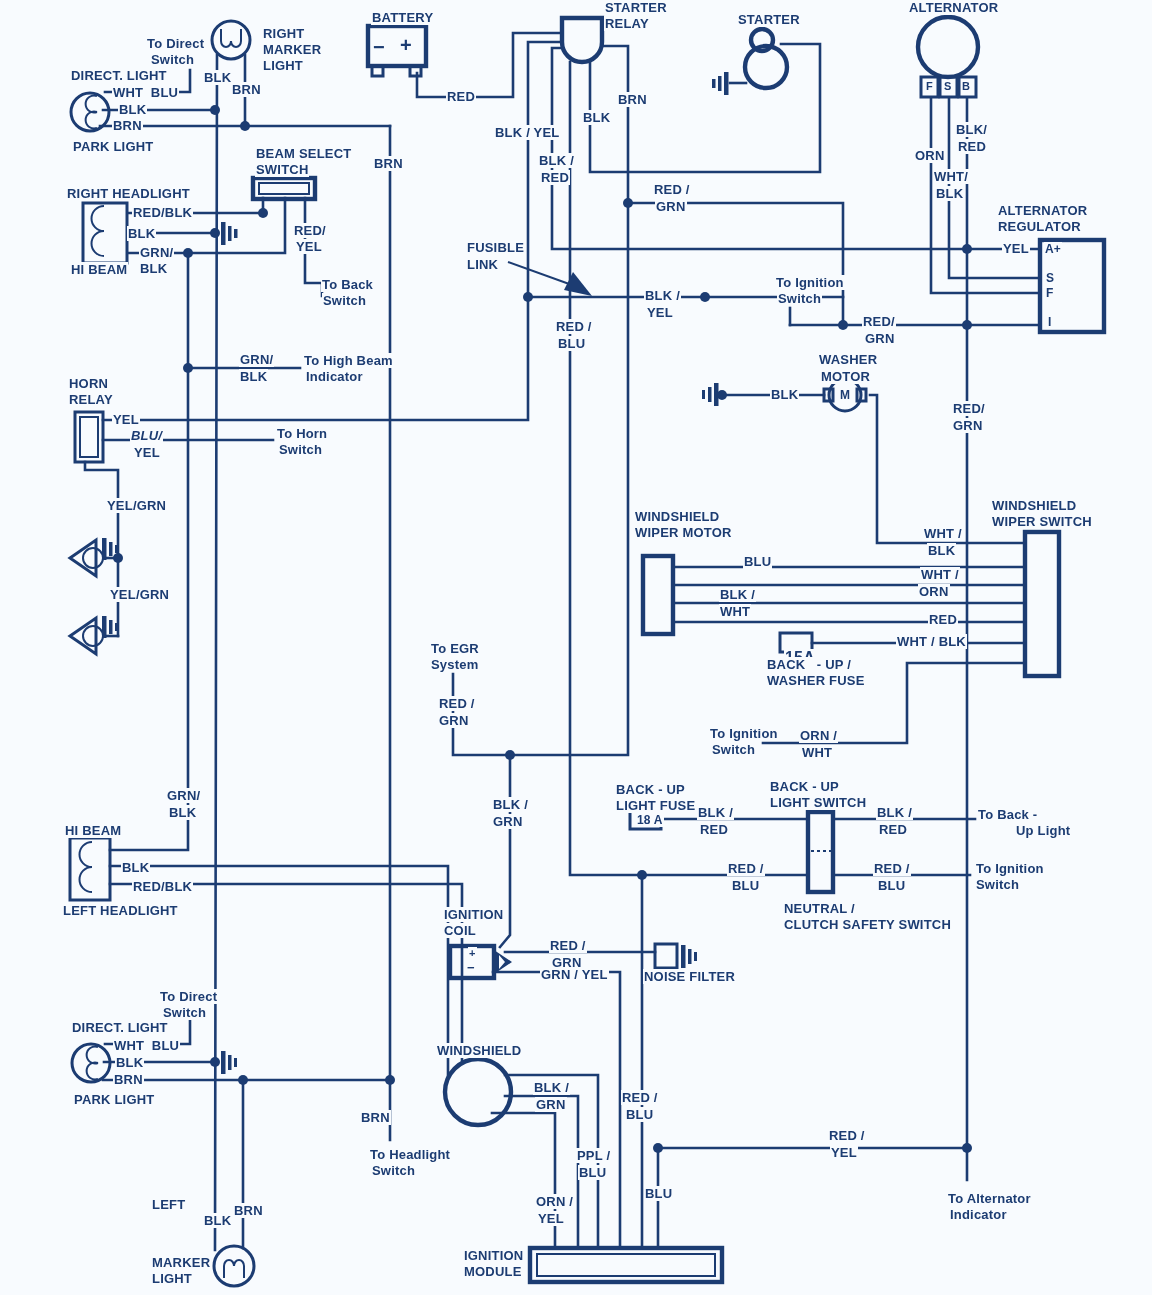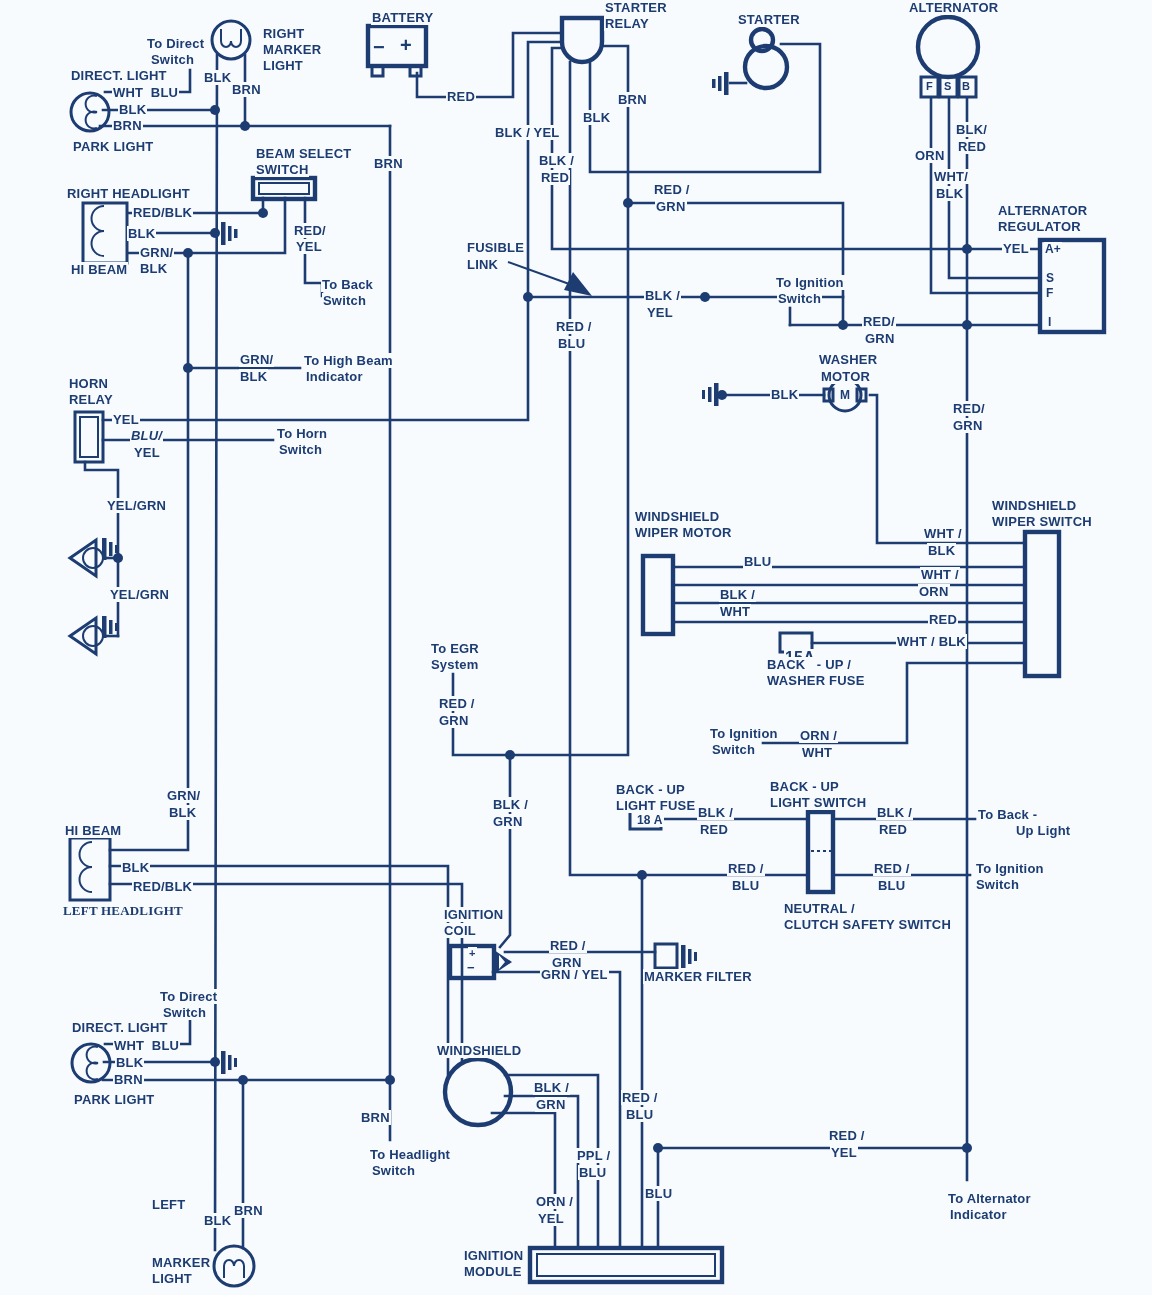--- a/index.html
+++ b/index.html
@@ -432,31 +432,31 @@
       <div class="lb" style="left: 492px; top: 814px;">GRN</div>
       <div class="lb" style="left: 727px; top: 861px;">RED /</div>
       <div class="lb" style="left: 731px; top: 878px;">BLU</div>
       <div class="lb" style="left: 873px; top: 861px;">RED /</div>
       <div class="lb" style="left: 877px; top: 878px;">BLU</div>
       <div class="lb" style="left: 975px; top: 861px;">To Ignition</div>
       <div class="lb" style="left: 975px; top: 877px;">Switch</div>
       <div class="lb" style="left: 64px; top: 823px;">HI BEAM</div>
       <div class="lb" style="left: 121px; top: 860px;">BLK</div>
       <div class="lb" style="left: 132px; top: 879px;">RED/BLK</div>
-      <div class="lb" style="left: 62px; top: 903px; font-family: Liberation Serif, serif;">LEFT HEADLIGHT</div>
+      <div class="lb" style="left: 62px; top: 903px;">LEFT HEADLIGHT</div>
       <div class="lb" style="left: 783px; top: 901px;">NEUTRAL /</div>
       <div class="lb" style="left: 783px; top: 917px;">CLUTCH SAFETY SWITCH</div>
       <div class="lb" style="left: 443px; top: 907px;">IGNITION</div>
       <div class="lb" style="left: 443px; top: 923px;">COIL</div>
       <div class="lb" style="left: 468px; top: 947px; font-size: 11px;">+</div>
       <div class="lb" style="left: 466px; top: 960px; font-size: 13px;">−</div>
       <div class="lb" style="left: 549px; top: 938px;">RED /</div>
       <div class="lb" style="left: 551px; top: 955px;">GRN</div>
       <div class="lb" style="left: 540px; top: 967px;">GRN / YEL</div>
-      <div class="lb" style="left: 643px; top: 969px;">MARKER FILTER</div>
+      <div class="lb" style="left: 643px; top: 969px;">NOISE FILTER</div>
       <div class="lb" style="left: 159px; top: 989px;">To Direct</div>
       <div class="lb" style="left: 162px; top: 1005px;">Switch</div>
       <div class="lb" style="left: 71px; top: 1020px;">DIRECT. LIGHT</div>
       <div class="lb" style="left: 113px; top: 1038px;">WHT  BLU</div>
       <div class="lb" style="left: 115px; top: 1055px;">BLK</div>
       <div class="lb" style="left: 113px; top: 1072px;">BRN</div>
       <div class="lb" style="left: 73px; top: 1092px;">PARK LIGHT</div>
       <div class="lb" style="left: 360px; top: 1110px;">BRN</div>
       <div class="lb" style="left: 369px; top: 1147px; text-align: right;">To Headlight</div>
       <div class="lb" style="left: 371px; top: 1163px;">Switch</div>

